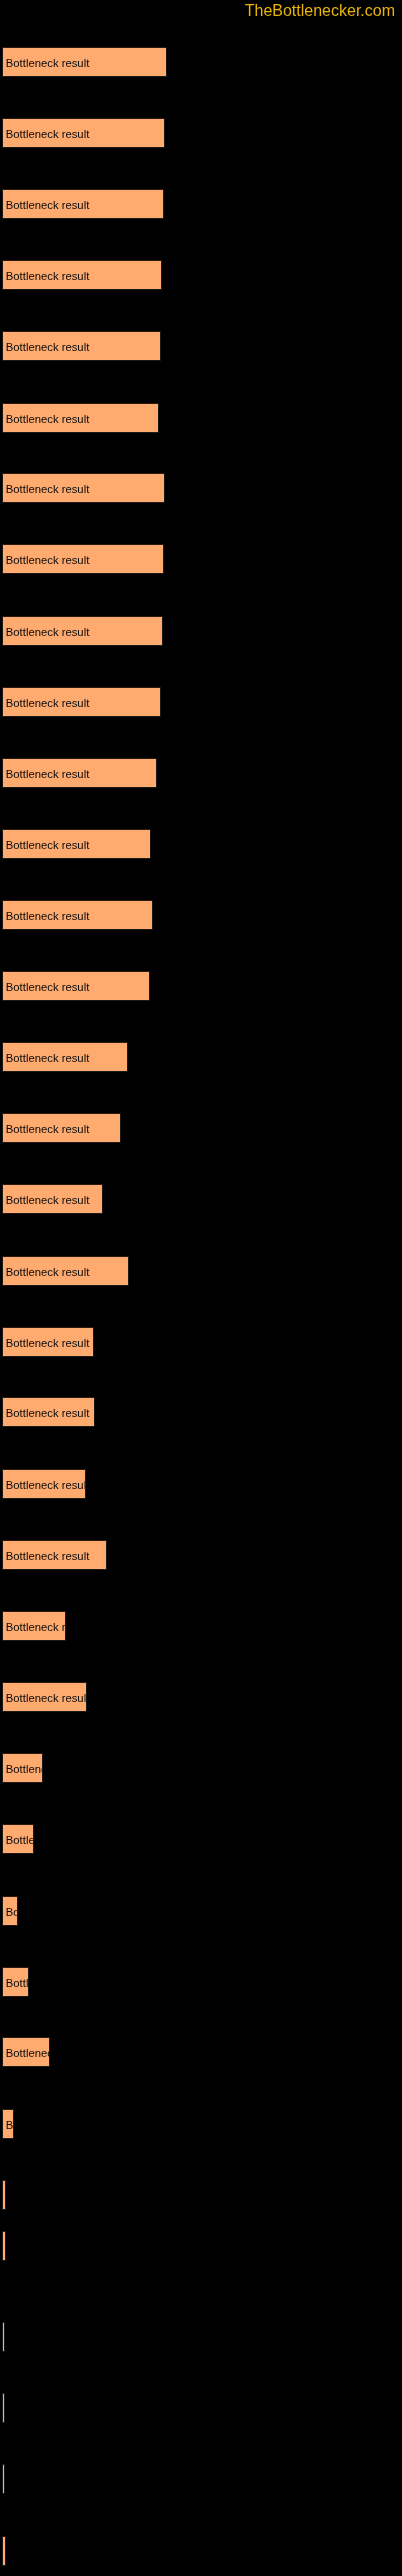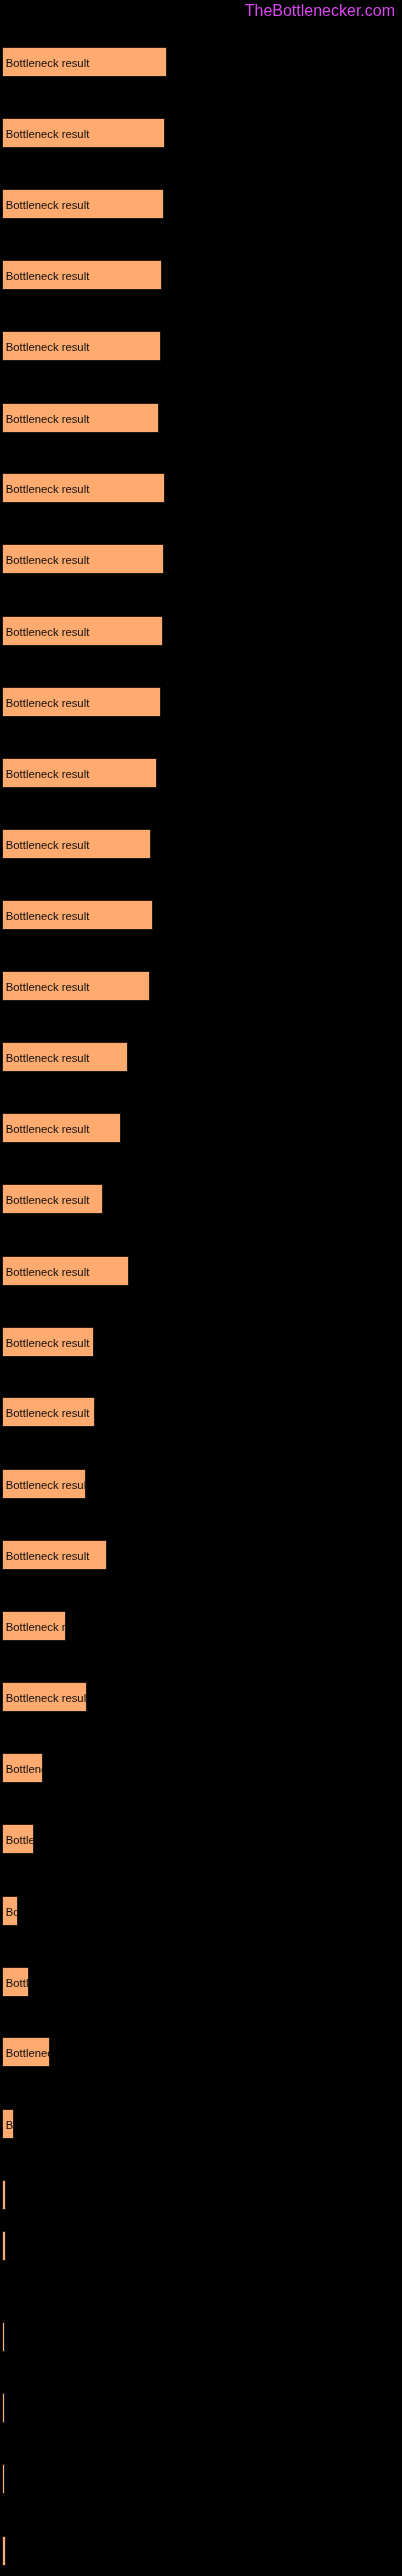--- a/index.html
+++ b/index.html
@@ -21,21 +21,21 @@
     width: 403px;
     height: 2576px;
     background: #000000;
   }
   #chart-title {
     position: absolute;
     right: 8px;
     top: 0.8px;
     font-size: 16px;
     line-height: 19.3px;
-    color: #d946ef;
+    color: #eab308;
     letter-spacing: 0px;
     white-space: nowrap;
     text-align: right;
   }
   #bars-layer {
     position: absolute;
     left: 0;
     top: 0;
     width: 363px;
     height: 2576px;

